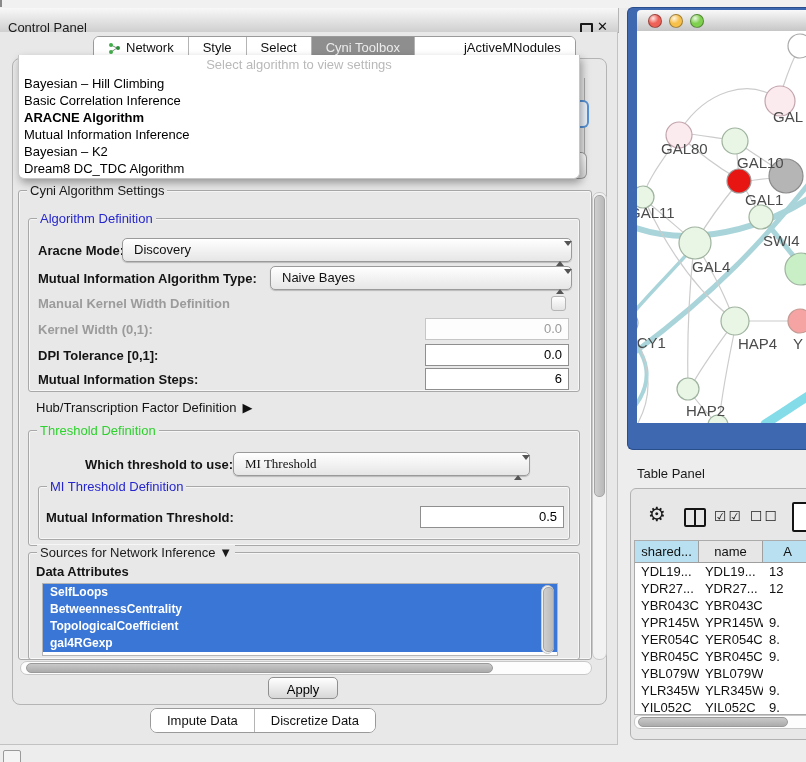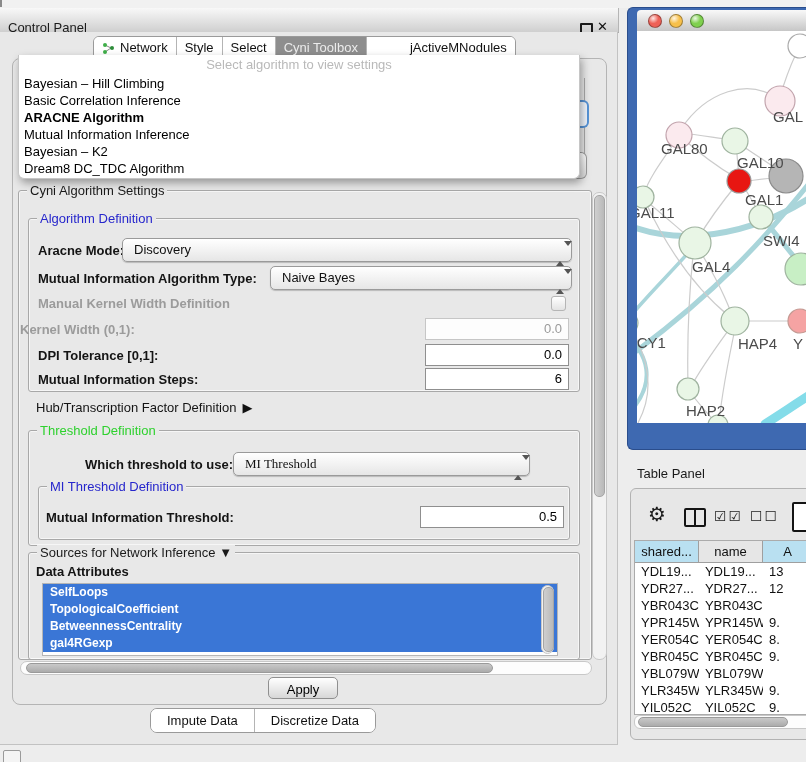--- a/index.html
+++ b/index.html
@@ -13,21 +13,21 @@
     background:linear-gradient(#f8f8f8,#cfcfcf);border-bottom:1px solid #9e9e9e;border-right:1px solid #b5b5b5;}
   .cp-title{left:8px;top:12px;font-size:13px;color:#1a1a1a;}
   .float-ico{left:580px;top:15px;width:9px;height:8px;border:2px solid #1a1a1a;border-radius:1px;background:transparent;}
   .close-ico{left:597px;top:11px;font-size:13px;font-weight:bold;color:#111;}
   .cp-body{left:0;top:32px;width:617px;height:712px;background:#e8e8e8;
     border-right:1px solid #c2c2c2;border-bottom:1px solid #c2c2c2;}
   .content-frame{left:12px;top:58px;width:593px;height:645px;border:1px solid #b4b4b4;border-radius:8px;background:#e8e8e8;}
   
   .tabbar{left:93px;top:36px;height:22px;display:flex;border:1px solid #9a9a9a;border-radius:6px;
     overflow:hidden;background:#fff;z-index:5;}
-  .tab{padding:0 8px;line-height:22px;font-size:13px;color:#111;border-right:1px solid #b4b4b4;
+  .tab{padding:0 14px;line-height:22px;font-size:13px;color:#111;border-right:1px solid #b4b4b4;
     display:flex;align-items:center;gap:5px;background:#fff;white-space:nowrap;}
   .tab:last-child{border-right:none;margin-left:35px;}
   .tab.sel{background:#8e8e8e;color:#ececec;}
   
   .popup{left:18px;top:55px;width:560px;height:123px;background:#fff;border:1px solid #c6c6c6;border-top:none;
     border-radius:0 0 6px 6px;box-shadow:2px 4px 9px rgba(0,0,0,.35);z-index:50;}
   .popup-prompt{left:0;top:2px;width:560px;text-align:center;font-size:13px;color:#b9b9b9;}
   .popup-list{left:0;top:20px;width:556px;}
   .pop-item{height:17px;line-height:17px;font-size:13px;padding-left:5px;color:#000;}
   .pop-item.bold{font-weight:bold;}
@@ -159,21 +159,21 @@
 
   <span class="abs lbl" style="left:38px;top:271px;">Mutual Information Algorithm Type:</span>
   <div class="abs combo" style="left:270px;top:266px;width:300px;">
     <span class="val">Naive Bayes</span>
     <span class="spin"><span class="up"></span><span class="dn"></span></span>
   </div>
 
   <span class="abs lbl gray" style="left:38px;top:296px;">Manual Kernel Width Definition</span>
   <div class="abs chk" style="left:551px;top:296px;"></div>
 
-  <span class="abs lbl gray" style="left:20px;top:322px;">Kernel Width (0,1):</span>
+  <span class="abs lbl gray" style="left:38px;top:322px;">Kernel Width (0,1):</span>
   <div class="abs tfield disabled" style="left:425px;top:318px;width:136px;">0.0</div>
 
   <span class="abs lbl" style="left:38px;top:348px;">DPI Tolerance [0,1]:</span>
   <div class="abs tfield" style="left:425px;top:344px;width:136px;">0.0</div>
 
   <span class="abs lbl" style="left:38px;top:372px;text-align:right;">Mutual Information Steps:</span>
   <div class="abs tfield" style="left:425px;top:368px;width:136px;">6</div>
 
   <span class="abs lbl plain" style="left:36px;top:400px;">
     <span>Hub/Transcription Factor Definition</span><span class="arrow-r">▶</span>
@@ -192,22 +192,22 @@
   </div>
   <span class="abs lbl" style="left:46px;top:510px;">Mutual Information Threshold:</span>
   <div class="abs tfield" style="left:420px;top:506px;width:136px;">0.5</div>
 
   <div class="abs gbox" style="left:28px;top:552px;width:550px;height:106px;">
     <span class="gtitle"><span>Sources for Network Inference</span> <span>▼</span></span>
   </div>
   <span class="abs lbl" style="left:36px;top:564px;">Data Attributes</span>
   <div class="abs dlist" style="left:42px;top:583px;width:514px;height:71px;">
       <div class="ditem">SelfLoops</div>
+      <div class="ditem">BetweennessCentrality</div>
       <div class="ditem">TopologicalCoefficient</div>
-      <div class="ditem">BetweennessCentrality</div>
       <div class="ditem">gal4RGexp</div>
     </div>
   <div class="abs sb-v" style="left:541px;top:585px;width:11px;height:67px;">
     <span class="thumb abs" style="top:1px;height:63px;"></span>
   </div>
 
   <div class="abs sb-v" style="left:592px;top:192px;width:13px;height:466px;">
     <span class="thumb abs" style="top:2px;height:300px;"></span>
   </div>
 

